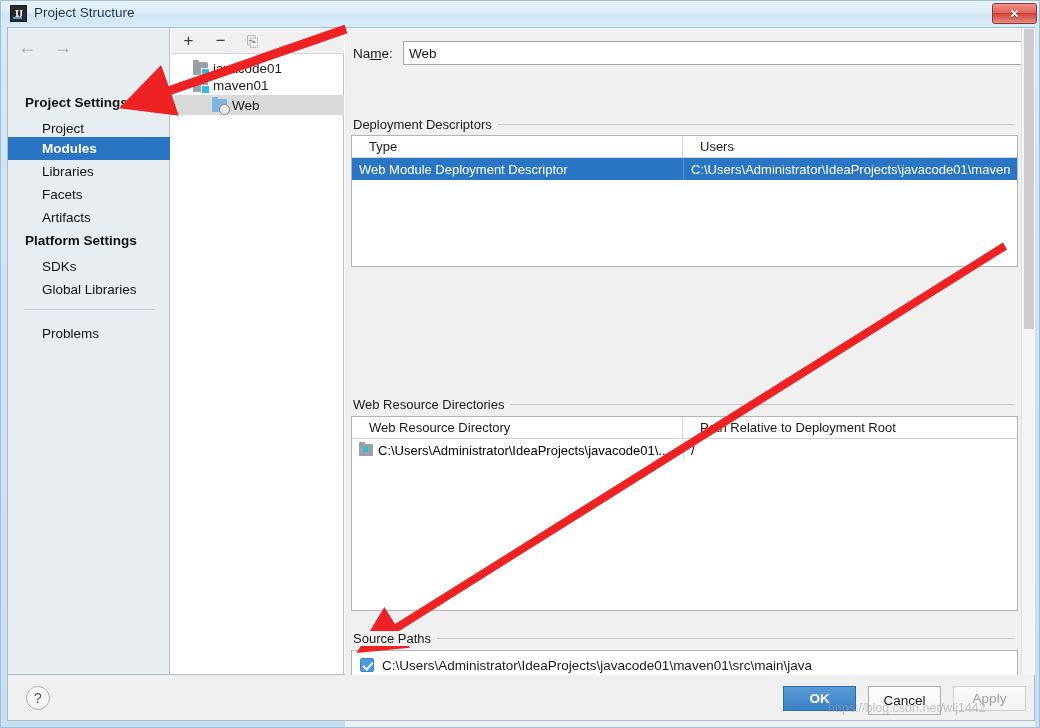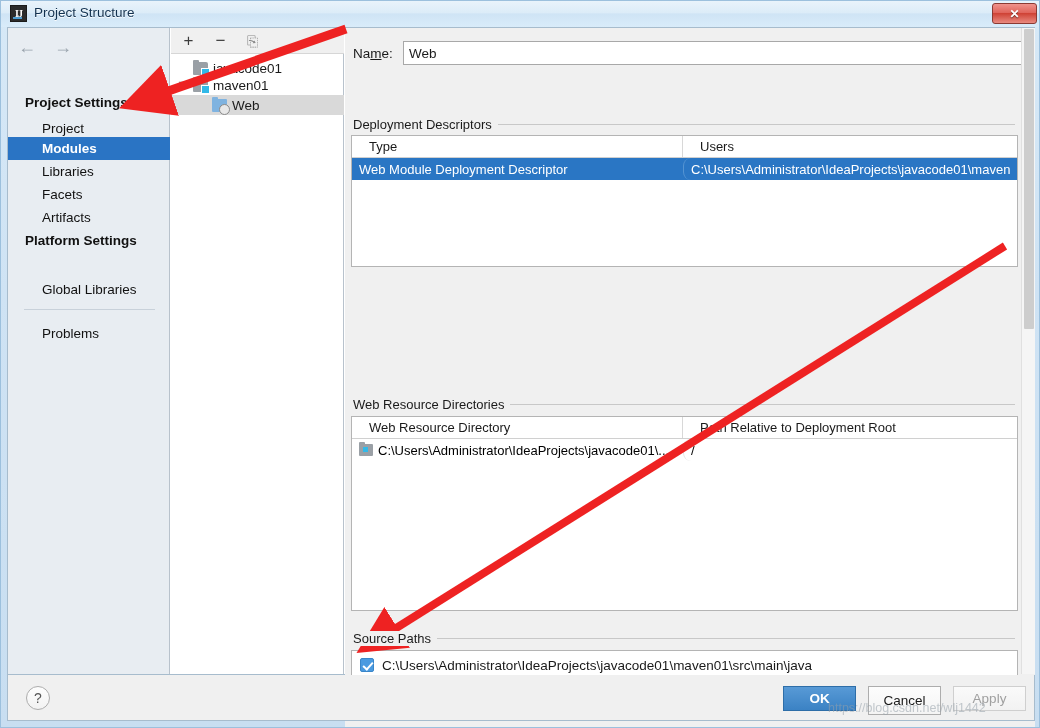--- a/index.html
+++ b/index.html
@@ -253,21 +253,21 @@
     cursor: pointer;
   }
   .tr.selected { background: #2a76c4; color: #ffffff; }
   .td {
     height: 22px;
     display: flex; align-items: center;
     padding-left: 7px;
     overflow: hidden; white-space: nowrap;
   }
   .tr.selected .td + .td { border-left: 1px solid #5594d2; }
-  .tr .td + .td { border-left: 1px solid #e4e4e4; border-radius: 8px; }
+  .tr .td + .td { border-left: 1px solid #e4e4e4; }
 
   
   .sidebtns {
     position: absolute;
     width: 26px;
     display: flex; flex-direction: column; align-items: center;
   }
   .sidebtn {
     width: 26px; height: 27px;
     display: flex; align-items: center; justify-content: center;
@@ -448,20 +448,23 @@
           <span>Libraries</span>
         </div>
       <div class="sidebar-item" style="top:155px;">
           <span>Facets</span>
         </div>
       <div class="sidebar-item" style="top:178px;">
           <span>Artifacts</span>
         </div>
 
       <div class="sidebar-header" style="top:205px;">Platform Settings</div>
+      <div class="sidebar-item" style="top:227px;">
+          <span>SDKs</span>
+        </div>
       <div class="sidebar-item" style="top:250px;">
           <span>Global Libraries</span>
         </div>
 
       <div id="sidebar-divider"></div>
       <div class="sidebar-item" style="top:294px;">
           <span>Problems</span>
         </div>
     </div>
 

